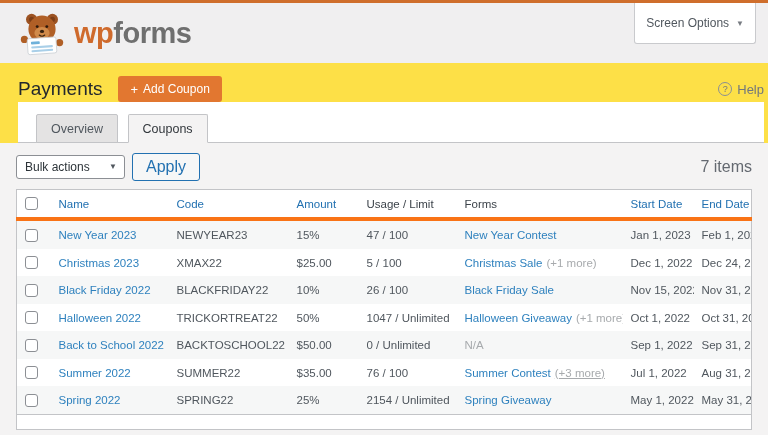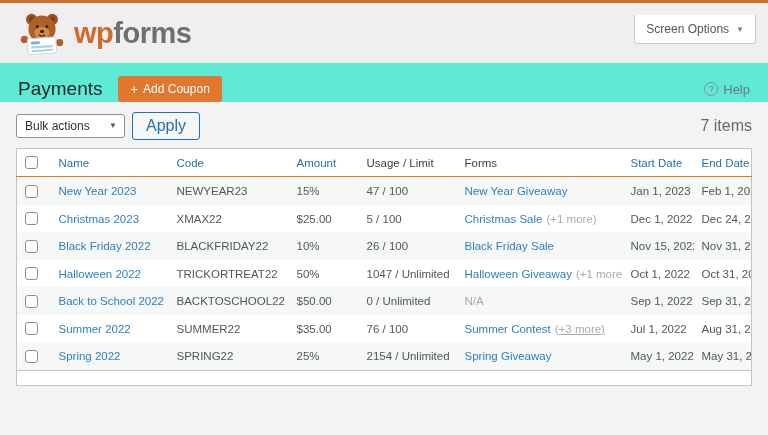--- a/index.html
+++ b/index.html
@@ -10,25 +10,25 @@
   .top-strip { height:3px; background:#cf6e2c; width:100%; }
 
   
   .app-header { height:60px; background:#f0eff0; position:relative; display:flex; align-items:center; padding-left:18px; }
   .logo { display:flex; align-items:center; gap:8px; }
   .logo svg { width:48px; height:48px; display:block; }
   .logo-text { font-size:29px; font-weight:bold; letter-spacing:-0.5px; line-height:1; }
   .logo-wp { color:#cf6a2c; }
   .logo-forms { color:#6f6f6f; }
 
-  .screen-options { position:absolute; top:12px; right:12px; background:#fff; border:1px solid #c9cacd; border-top:none; border-radius:0 0 3px 3px; padding:7px 11px; font-size:12px; color:#50575e; display:flex; align-items:center; gap:7px; cursor:pointer; }
+  .screen-options { position:absolute; top:0; right:12px; background:#fff; border:1px solid #c9cacd; border-top:none; border-radius:0 0 3px 3px; padding:13px 11px; font-size:12px; color:#50575e; display:flex; align-items:center; gap:7px; cursor:pointer; }
   .screen-options .chev { font-size:8px; color:#787c82; }
 
   
-  .page-band { background:#5eead4; padding:13px 18px 0 18px; }
+  .page-band { background:#fde047; padding:13px 4px 0 18px; }
   .page-band-top { display:flex; align-items:center; }
   .page-title { font-size:19px; color:#23282d; font-weight:400; }
   .add-coupon-btn { margin-left:16px; background:#e27730; color:#fff; border:none; border-radius:3px; font-size:12px; padding:6px 12px; display:inline-flex; align-items:center; gap:5px; cursor:pointer; font-family:inherit; }
   .add-coupon-btn .plus { font-size:13px; line-height:1; }
   .help-link { margin-left:auto; display:flex; align-items:center; gap:5px; color:#72777c; font-size:13px; cursor:pointer; }
   .help-q { width:14px; height:14px; border:1px solid #8a8f94; border-radius:50%; font-size:9px; display:inline-flex; align-items:center; justify-content:center; color:#72777c; }
 
   
   .tab-bar { background:#fff; padding:12px 0 0 18px; border-bottom:1px solid #c3c4c7; }
   .tab { display:inline-block; padding:7px 14px 6px; font-size:12.5px; color:#50575e; border:1px solid #c3c4c7; background:#e4e3e3; margin-right:5px; margin-bottom:-1px; cursor:pointer; border-radius:2px 2px 0 0; }
@@ -45,21 +45,21 @@
   .toolbar { display:flex; align-items:center; margin-bottom:8px; }
   .select-wrap { position:relative; display:inline-block; }
   .select-wrap select { appearance:none; -webkit-appearance:none; background:#fff; border:1px solid #8c8f94; border-radius:3px; font-size:12px; color:#2c3338; padding:4px 34px 4px 8px; font-family:inherit; cursor:pointer; min-width:108px; }
   .select-wrap .chev { position:absolute; right:8px; top:50%; transform:translateY(-54%); font-size:8px; color:#50575e; pointer-events:none; }
   .btn-secondary { background:#f6f7f7; border:1px solid #2271b1; color:#2271b1; border-radius:3px; font-size:16px; padding:4px 13px; margin-left:7px; cursor:pointer; font-family:inherit; }
   .items-count { margin-left:auto; font-size:16px; color:#646970; }
 
   
   table.coupons { width:100%; border-collapse:collapse; background:#fff; border:1px solid #c3c4c7; table-layout:fixed; }
   table.coupons th, table.coupons td { text-align:left; font-weight:400; font-size:11.5px; padding:7px 8px; white-space:nowrap; overflow:hidden; }
-  table.coupons thead th { border-bottom:1px solid #f97316; }
+  table.coupons thead th { border-bottom:4px solid #f97316; }
   table.coupons tfoot th { border-top:1px solid #c3c4c7; }
   table.coupons a.sort-link { color:#2271b1; text-decoration:none; cursor:pointer; }
   table.coupons .col-label { color:#3c434a; }
   table.coupons tbody tr.stripe { background:#f6f7f7; }
   table.coupons td { color:#50575e; }
   td.cb-cell, th.cb-cell { padding:6px 0 6px 12px; }
   input[type="checkbox"] { appearance:none; -webkit-appearance:none; width:13px; height:13px; border:1px solid #8c8f94; border-radius:3px; background:#fff; cursor:pointer; vertical-align:middle; margin:0; }
   a.coupon-link, a.form-link { color:#2e81be; text-decoration:none; cursor:pointer; }
   .forms-extra { color:#a7aaad; margin-left:4px; }
   .forms-extra.underline { text-decoration:underline; cursor:pointer;margin-top:16px; }
@@ -106,20 +106,24 @@
       <h1 class="page-title">Payments</h1>
       <button class="add-coupon-btn">
         <span class="plus">+</span>
         <span>Add Coupon</span>
       </button>
       <div class="help-link">
         <span class="help-q">?</span>
         <span>Help</span>
       </div>
     </div>
+    <div class="tab-bar">
+      <span class="tab">Overview</span>
+      <span class="tab active">Coupons</span>
+    </div>
   </div>
 
   <div class="content">
 
     <div class="toolbar">
       <span class="select-wrap">
         <select><option>Bulk actions</option></select>
         <span class="chev">▼</span>
       </span>
       <button class="btn-secondary">Apply</button>
@@ -149,21 +153,21 @@
             <th><a class="sort-link">End Date</a></th>
           </tr>
         </thead>
       <tbody id="table-body">
           <tr class="stripe">
             <td class="cb-cell"><input type="checkbox" style=""></td>
             <td><a class="coupon-link">New Year 2023</a></td>
             <td>NEWYEAR23</td>
             <td>15%</td>
             <td>47 / 100</td>
-            <td><a class="form-link">New Year Giveaway</a></td>
+            <td><a class="form-link">New Year Contest</a></td>
             <td>Jan 1, 2023</td>
             <td>Feb 1, 2023</td>
           </tr>
           <tr>
             <td class="cb-cell"><input type="checkbox" style=""></td>
             <td><a class="coupon-link">Christmas 2023</a></td>
             <td>XMAX22</td>
             <td>$25.00</td>
             <td>5 / 100</td>
             <td><a class="form-link">Christmas Sale</a><span class="forms-extra">(+1 more)</span></td>

